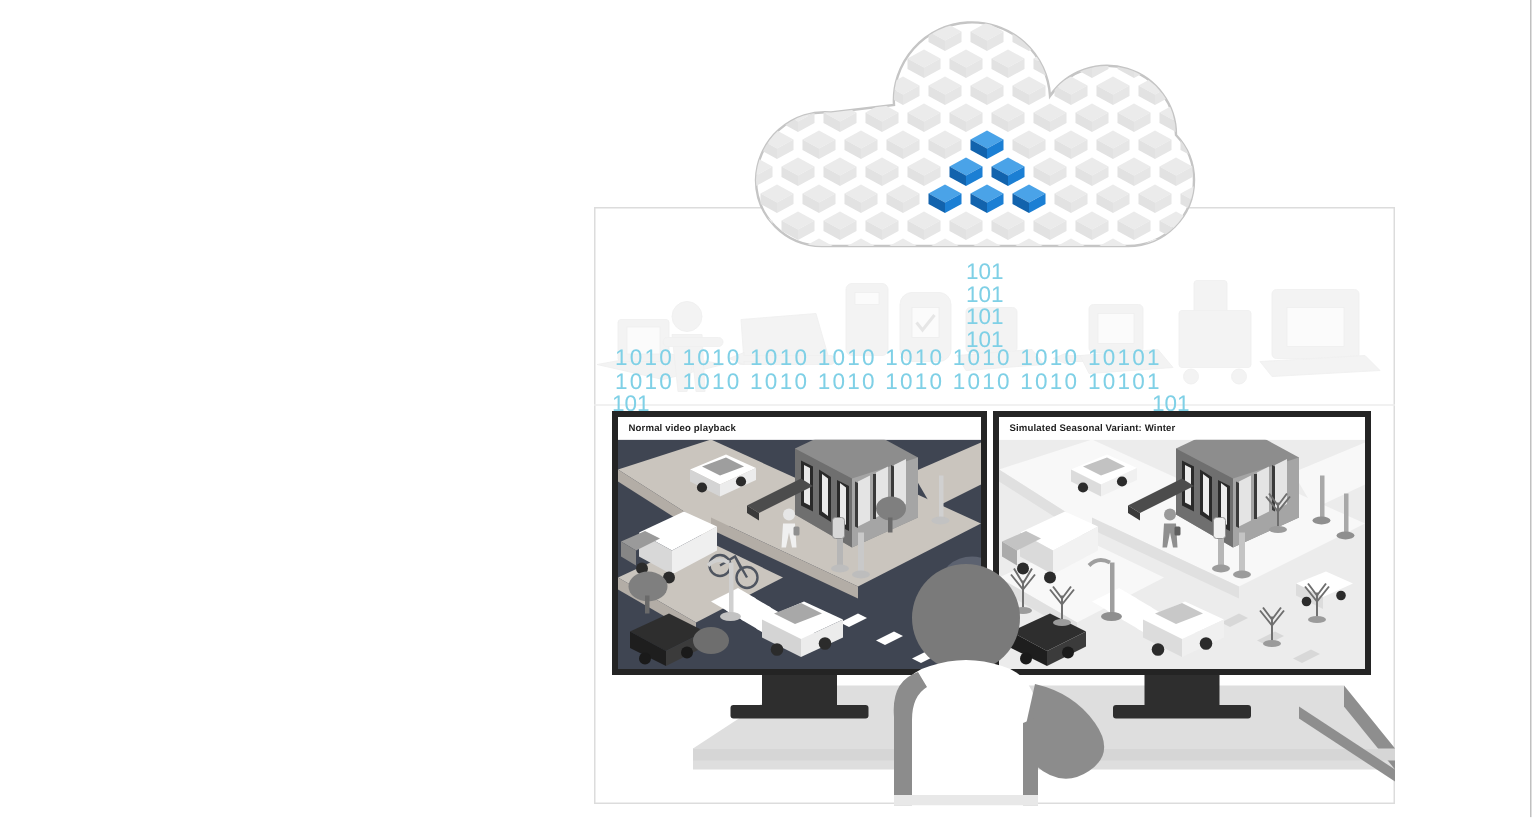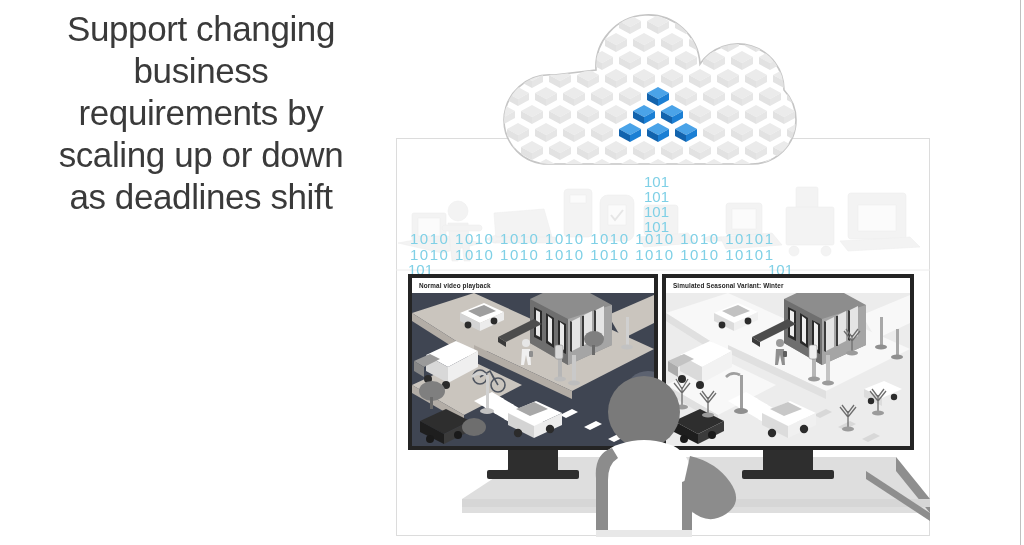--- a/index.html
+++ b/index.html
@@ -60,25 +60,20 @@
 
   
   #viewer{position:absolute;left:570px;top:372px;width:190px;height:165px;}
   #viewer svg{display:block;}
 </style>
 </head>
 <body>
 
 <div id="slide">
 
-  <div id="headline">Support changing
-business
-requirements by
-scaling up or down
-as deadlines shift</div>
 
   <div id="illustration"></div>
 
   <div id="office-backdrop">
     <svg width="534" height="105" viewBox="0 0 534 105" xmlns="http://www.w3.org/2000/svg">
       <g fill="#f3f3f3" stroke="#efefef" stroke-width="0.6">
 
         <path d="M2 68 L46 60 L86 68 L46 78 Z"></path>
         <rect x="16" y="38" width="34" height="28" rx="2"></rect>
         <rect x="22" y="43" width="22" height="18" fill="#fbfbfb"></rect>

